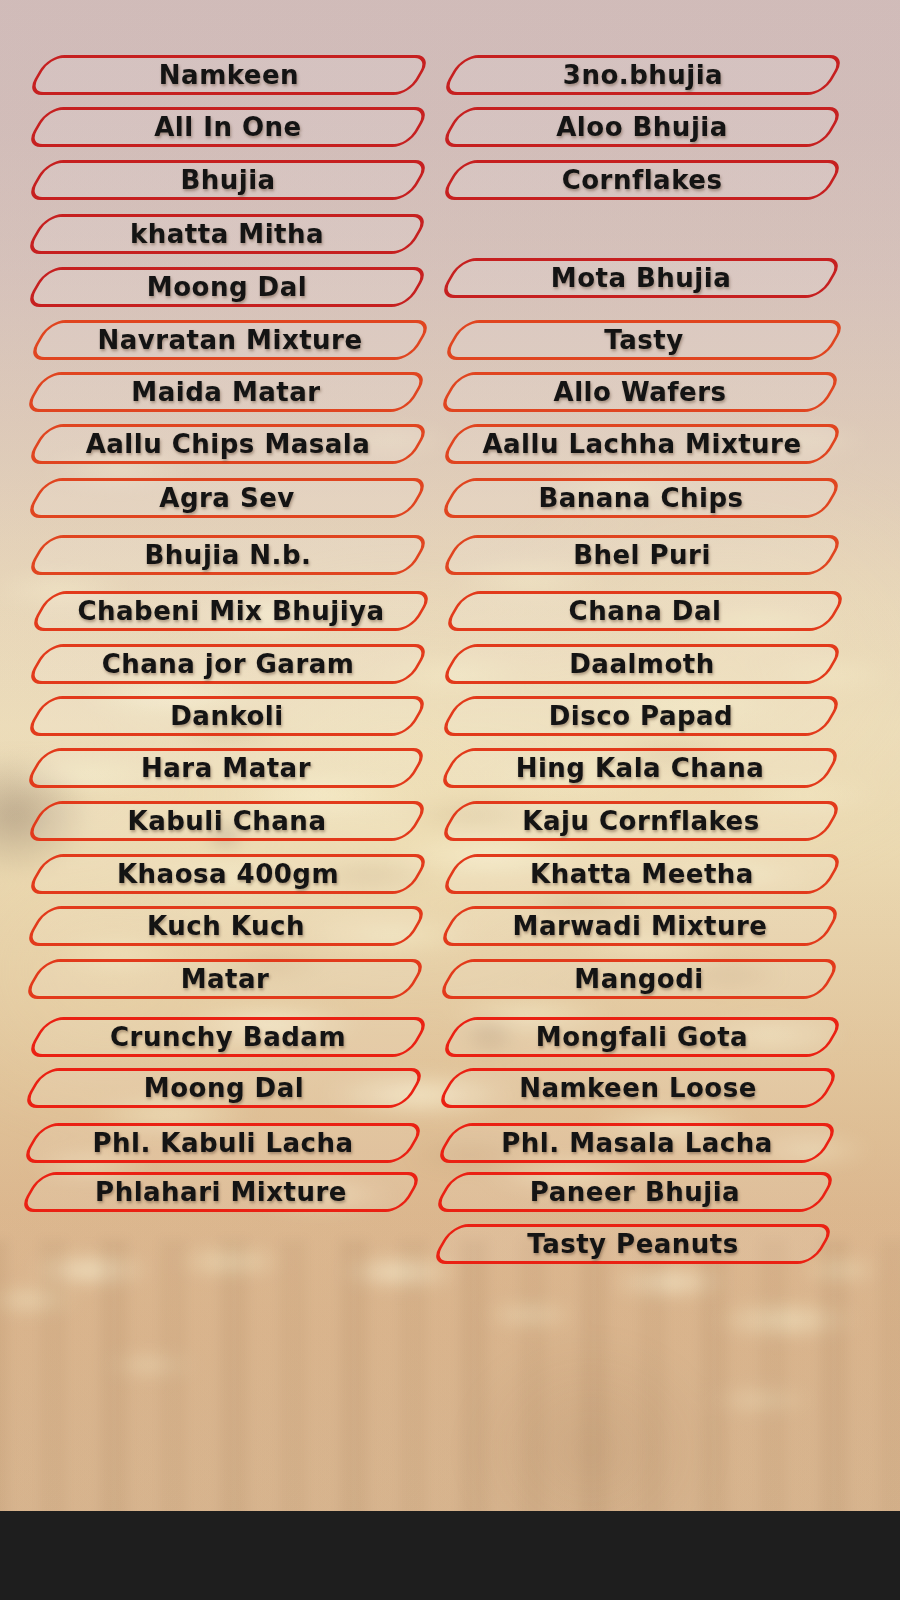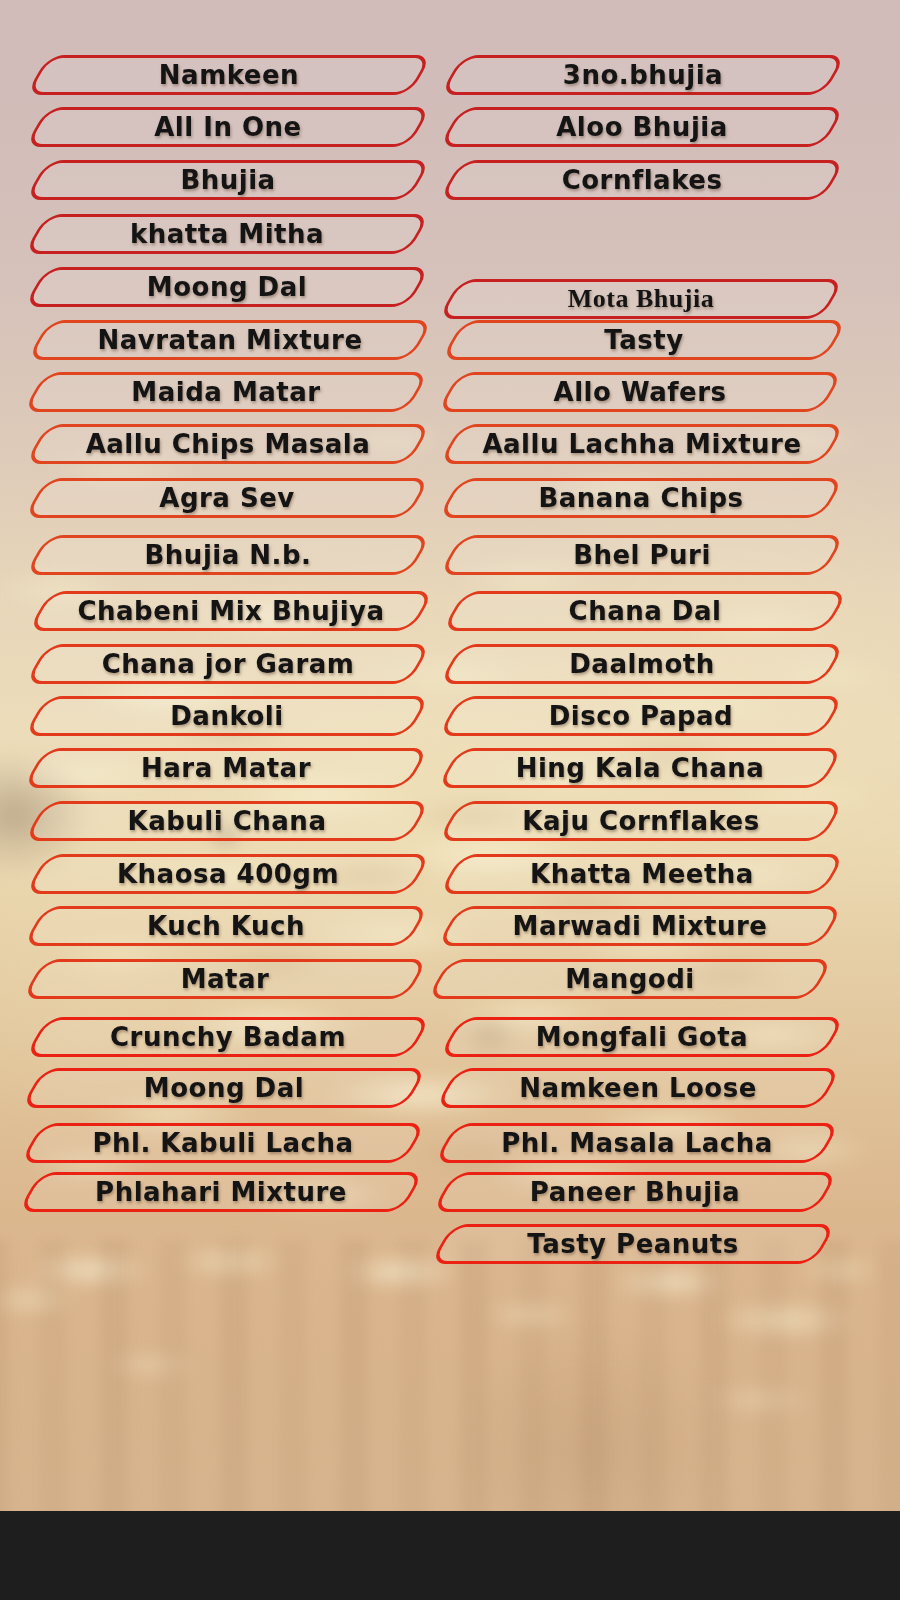--- a/index.html
+++ b/index.html
@@ -217,21 +217,21 @@
         <span class="label">3no.bhujia</span>
       </div>
       <div class="pill zone-a" style="left: 450px; top: 107px;">
         <span class="shape"></span>
         <span class="label">Aloo Bhujia</span>
       </div>
       <div class="pill zone-a" style="left: 450px; top: 160px;">
         <span class="shape"></span>
         <span class="label">Cornflakes</span>
       </div>
-      <div class="pill zone-a" style="left: 449px; top: 279px; font-family: Liberation Serif, serif;">
+      <div class="pill zone-a" style="left: 449px; top: 258px;">
         <span class="shape"></span>
         <span class="label">Mota Bhujia</span>
       </div>
       <div class="pill zone-b" style="left: 452px; top: 320px;">
         <span class="shape"></span>
         <span class="label">Tasty</span>
       </div>
       <div class="pill zone-b" style="left: 448px; top: 372px;">
         <span class="shape"></span>
         <span class="label">Allo Wafers</span>
@@ -269,21 +269,21 @@
         <span class="label">Kaju Cornflakes</span>
       </div>
       <div class="pill zone-c" style="left: 450px; top: 854px;">
         <span class="shape"></span>
         <span class="label">Khatta Meetha</span>
       </div>
       <div class="pill zone-c" style="left: 448px; top: 906px;">
         <span class="shape"></span>
         <span class="label">Marwadi Mixture</span>
       </div>
-      <div class="pill zone-c" style="left: 438px; top: 959px;">
+      <div class="pill zone-c" style="left: 447px; top: 959px;">
         <span class="shape"></span>
         <span class="label">Mangodi</span>
       </div>
       <div class="pill zone-d" style="left: 450px; top: 1017px;">
         <span class="shape"></span>
         <span class="label">Mongfali Gota</span>
       </div>
       <div class="pill zone-d" style="left: 446px; top: 1068px; text-decoration: underline;">
         <span class="shape"></span>
         <span class="label">Namkeen Loose</span>

